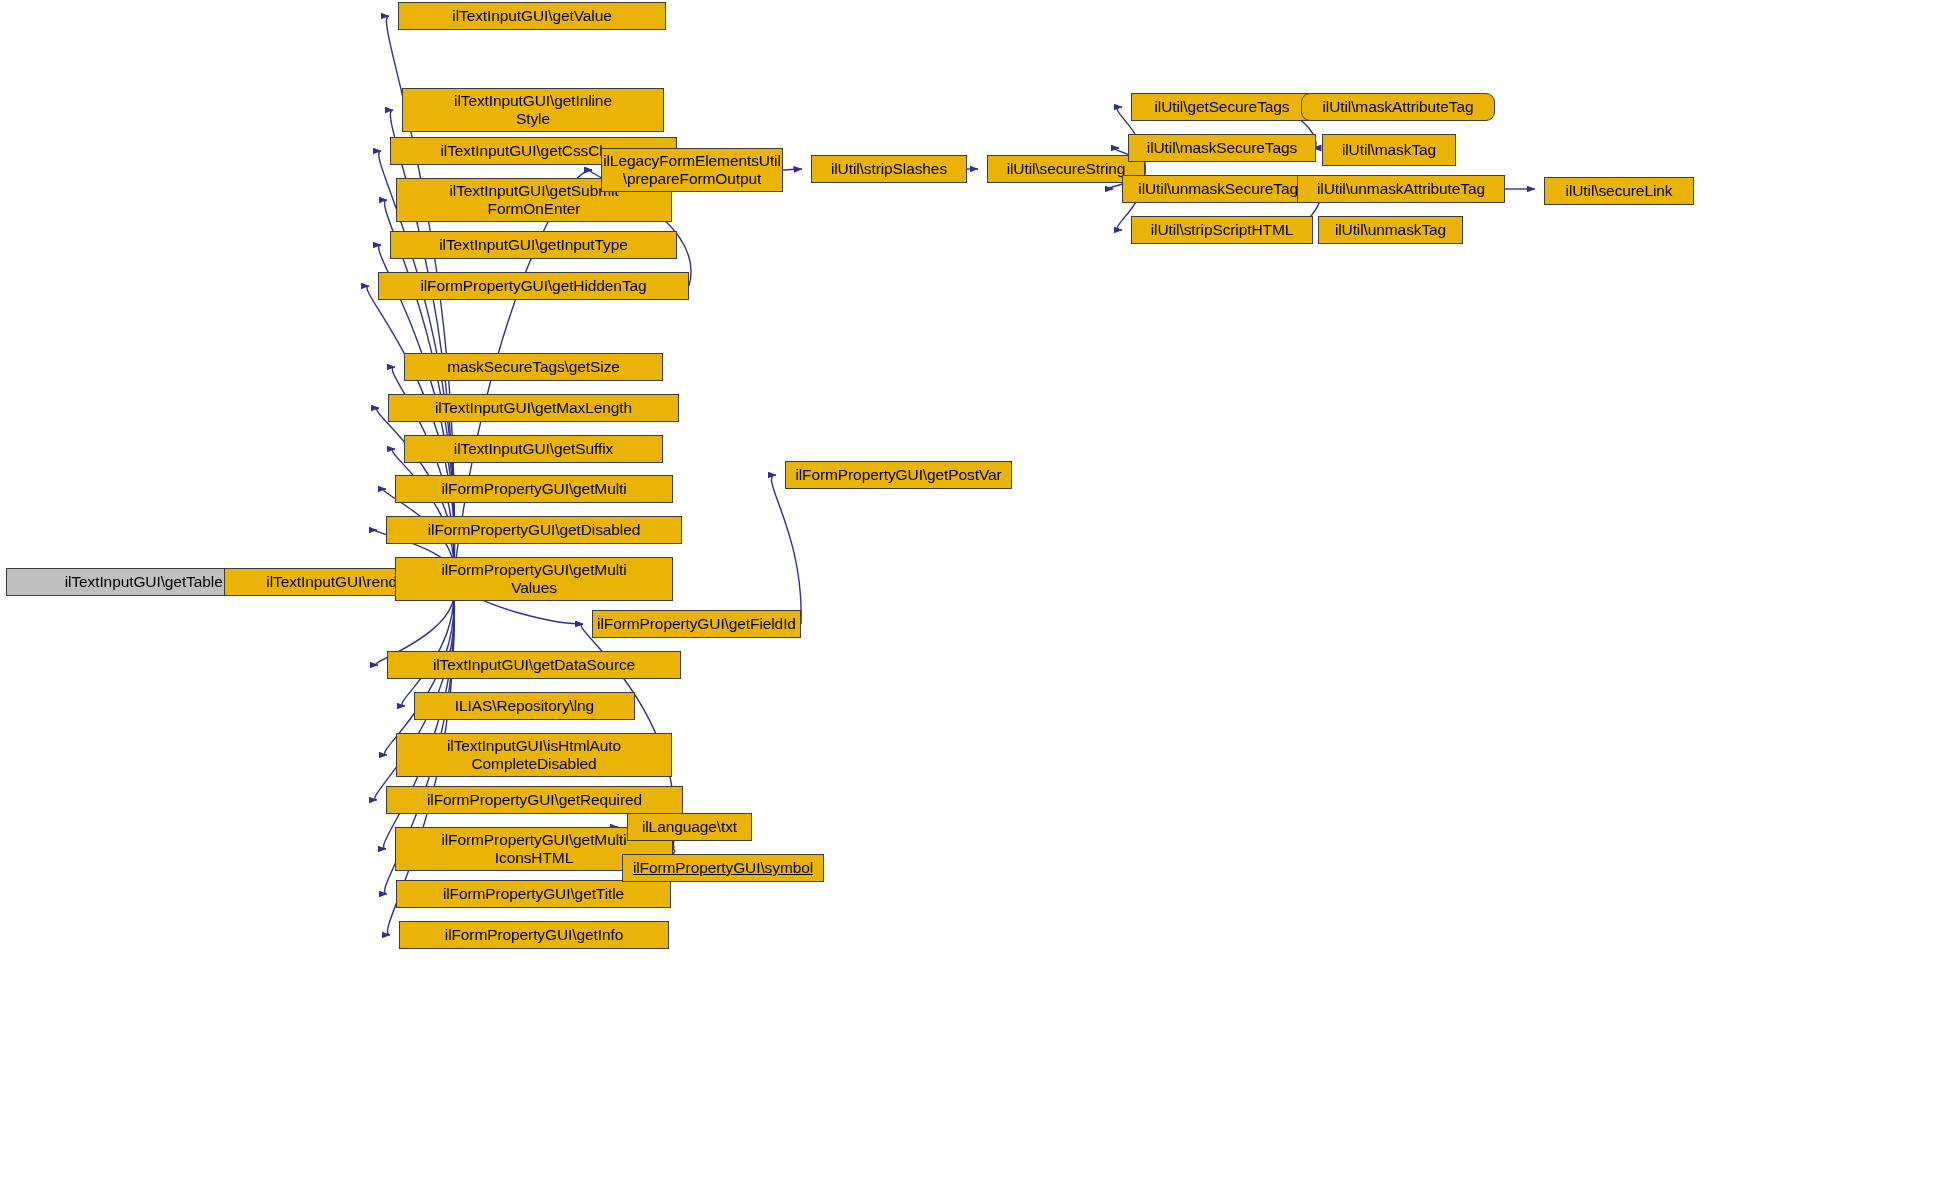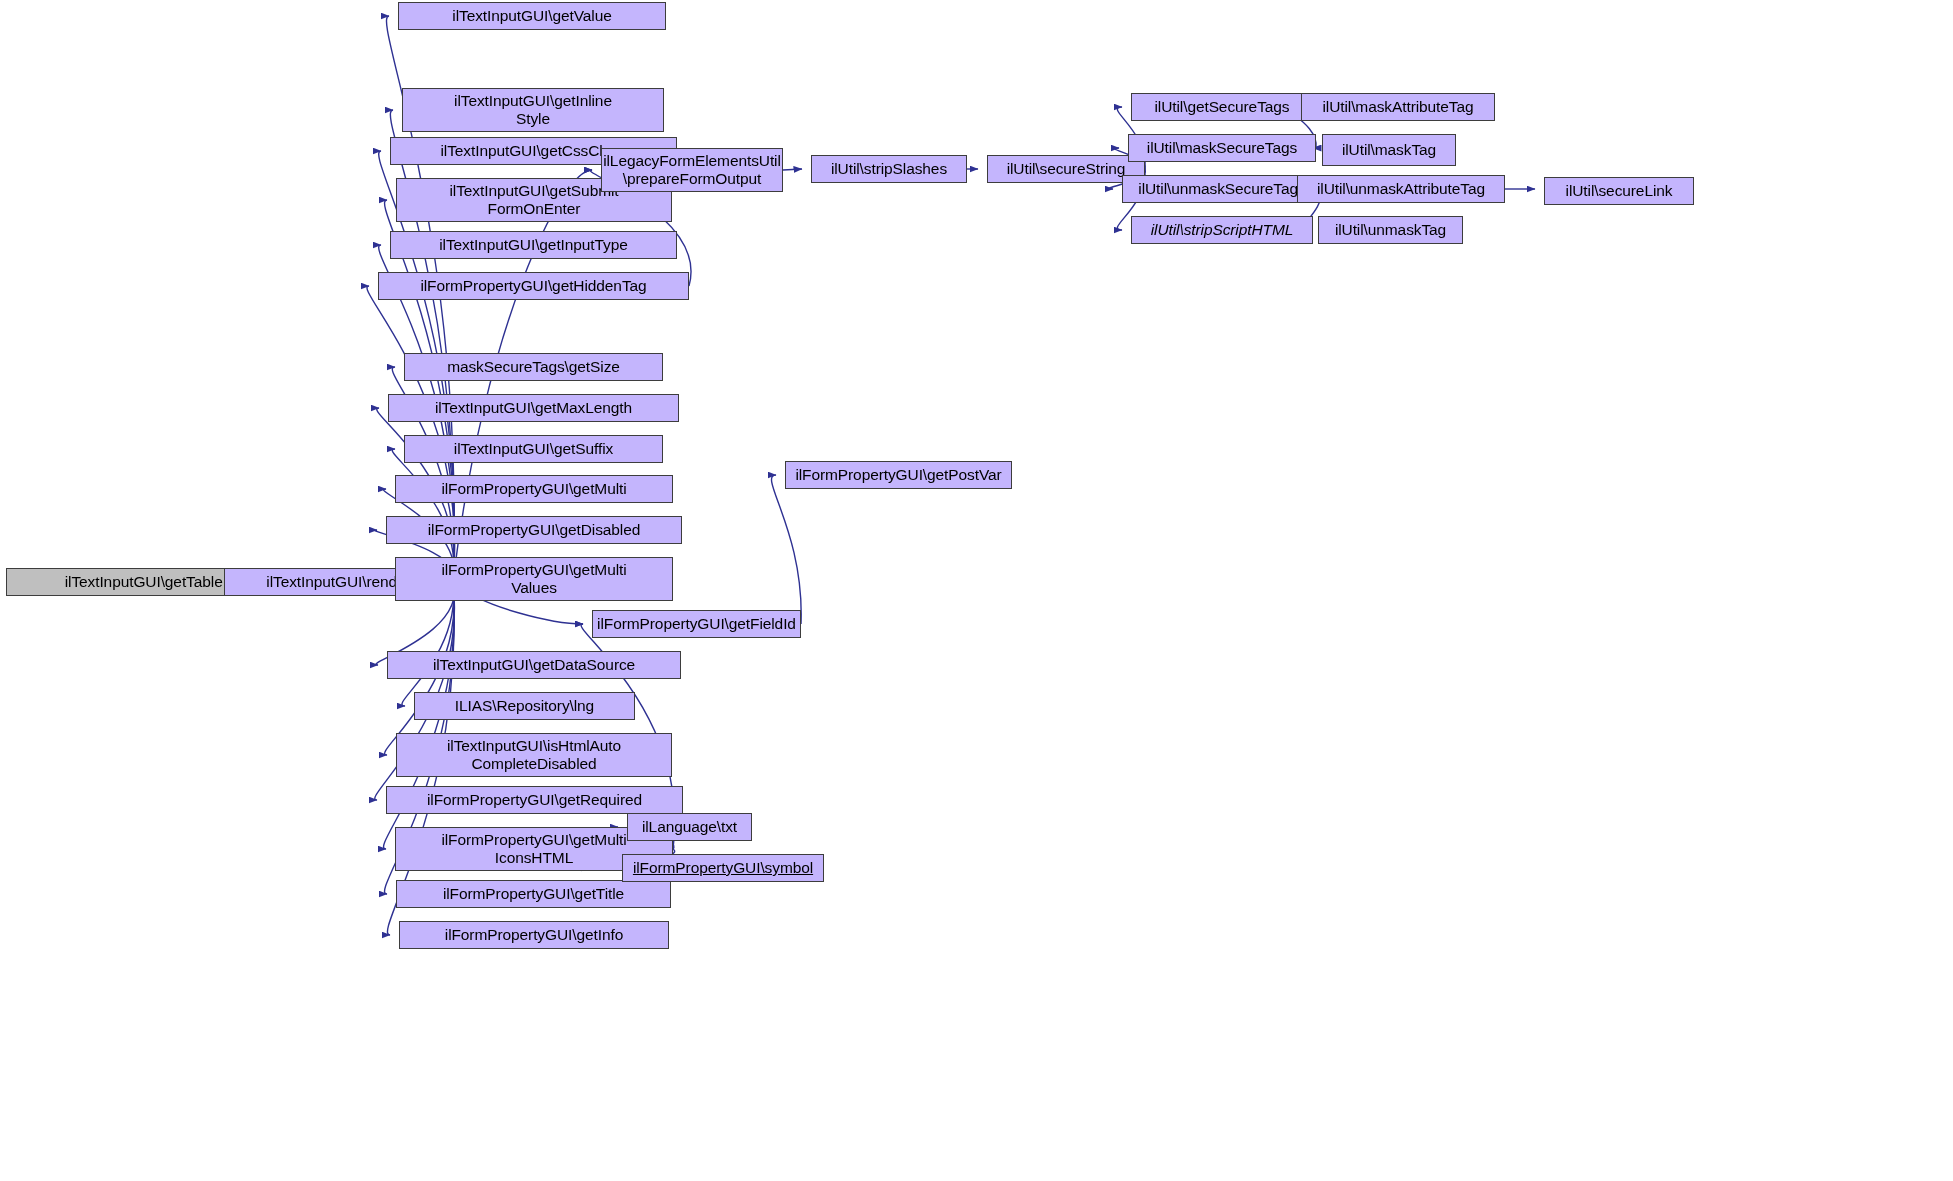--- a/index.html
+++ b/index.html
@@ -20,21 +20,21 @@
     left: 0;
     top: 0;
     width: 1953px;
     height: 1181px;
     pointer-events: none;
   }
   .node {
     position: absolute;
     box-sizing: border-box;
     border: 1px solid #3d3d3d;
-    background: #c4b5fd;
+    background: #eab308;
     color: #000000;
     font-size: 15.5px;
     line-height: 18px;
     display: flex;
     align-items: center;
     justify-content: center;
     text-align: center;
     white-space: pre-line;
     letter-spacing: -0.1px;
     z-index: 2;
@@ -126,20 +126,20 @@
 \prepareFormOutput</div>
       <div class="node" style="left: 592px; top: 610px; width: 209px; height: 28px;">ilFormPropertyGUI\getFieldId</div>
       <div class="node" style="left: 627px; top: 813px; width: 125px; height: 28px;">ilLanguage\txt</div>
       <div class="node" style="left: 622px; top: 854px; width: 202px; height: 28px; text-decoration: underline;">ilFormPropertyGUI\symbol</div>
       <div class="node" style="left: 811px; top: 155px; width: 156px; height: 28px;">ilUtil\stripSlashes</div>
       <div class="node" style="left: 785px; top: 461px; width: 227px; height: 28px;">ilFormPropertyGUI\getPostVar</div>
       <div class="node" style="left: 987px; top: 155px; width: 158px; height: 28px;">ilUtil\secureString</div>
       <div class="node" style="left: 1131px; top: 93px; width: 182px; height: 28px;">ilUtil\getSecureTags</div>
       <div class="node" style="left: 1128px; top: 134px; width: 188px; height: 28px;">ilUtil\maskSecureTags</div>
       <div class="node" style="left: 1122px; top: 175px; width: 200px; height: 28px;">ilUtil\unmaskSecureTags</div>
-      <div class="node" style="left: 1131px; top: 216px; width: 182px; height: 28px; font-style: italic;">ilUtil\stripScriptHTML</div>
-      <div class="node" style="left: 1301px; top: 93px; width: 194px; height: 28px;">ilUtil\maskAttributeTag</div>
+      <div class="node" style="left: 1131px; top: 216px; width: 182px; height: 28px;">ilUtil\stripScriptHTML</div>
+      <div class="node" style="left: 1301px; top: 93px; width: 194px; height: 28px; border-radius: 9px;">ilUtil\maskAttributeTag</div>
       <div class="node" style="left: 1322px; top: 134px; width: 134px; height: 32px;">ilUtil\maskTag</div>
       <div class="node" style="left: 1297px; top: 175px; width: 208px; height: 28px;">ilUtil\unmaskAttributeTag</div>
       <div class="node" style="left: 1318px; top: 216px; width: 145px; height: 28px;">ilUtil\unmaskTag</div>
       <div class="node" style="left: 1544px; top: 177px; width: 150px; height: 28px;">ilUtil\secureLink</div>
     </div>
 </div>
 
 </body></html>

